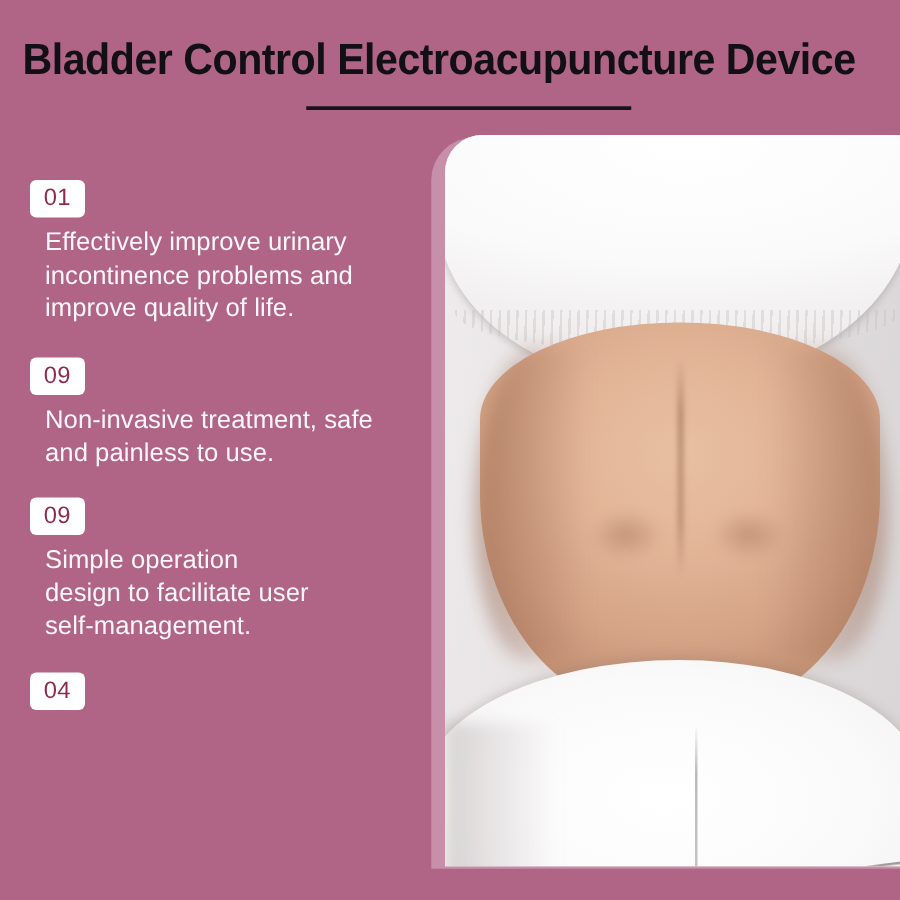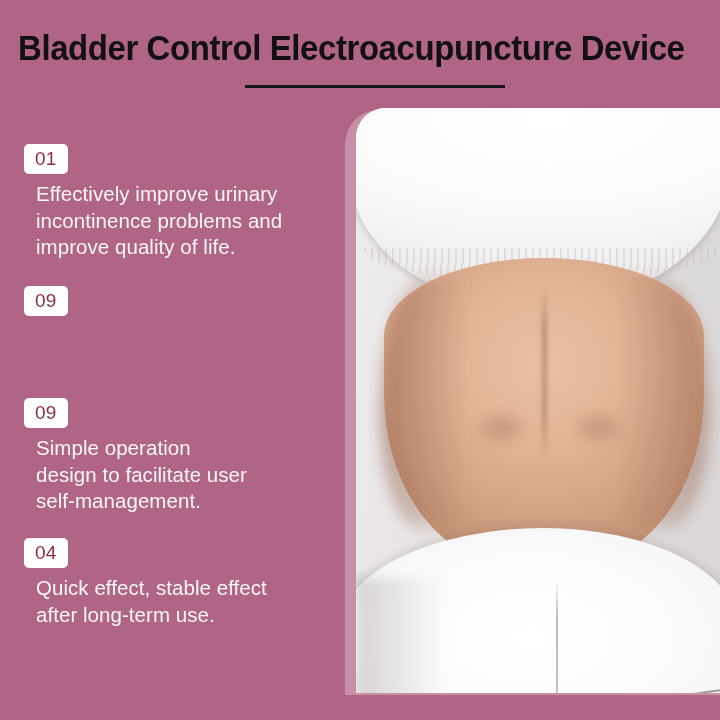--- a/index.html
+++ b/index.html
@@ -268,29 +268,29 @@
 
     <div class="feature" style="top:144px">
       <span class="badge">01</span>
       <div class="ftext">Effectively improve urinary
 incontinence problems and
 improve quality of life.</div>
     </div>
 
     <div class="feature" style="top:286px">
       <span class="badge">09</span>
+      <div class="ftext">Non-invasive treatment, safe
+and painless to use.</div>
     </div>
 
     <div class="feature" style="top:398px">
       <span class="badge">09</span>
       <div class="ftext">Simple operation
 design to facilitate user
 self-management.</div>
     </div>
 
     <div class="feature" style="top:538px">
       <span class="badge">04</span>
-      <div class="ftext">Quick effect, stable effect
-after long-term use.</div>
     </div>
 
   </div>
 </div>
 
 </body></html>

